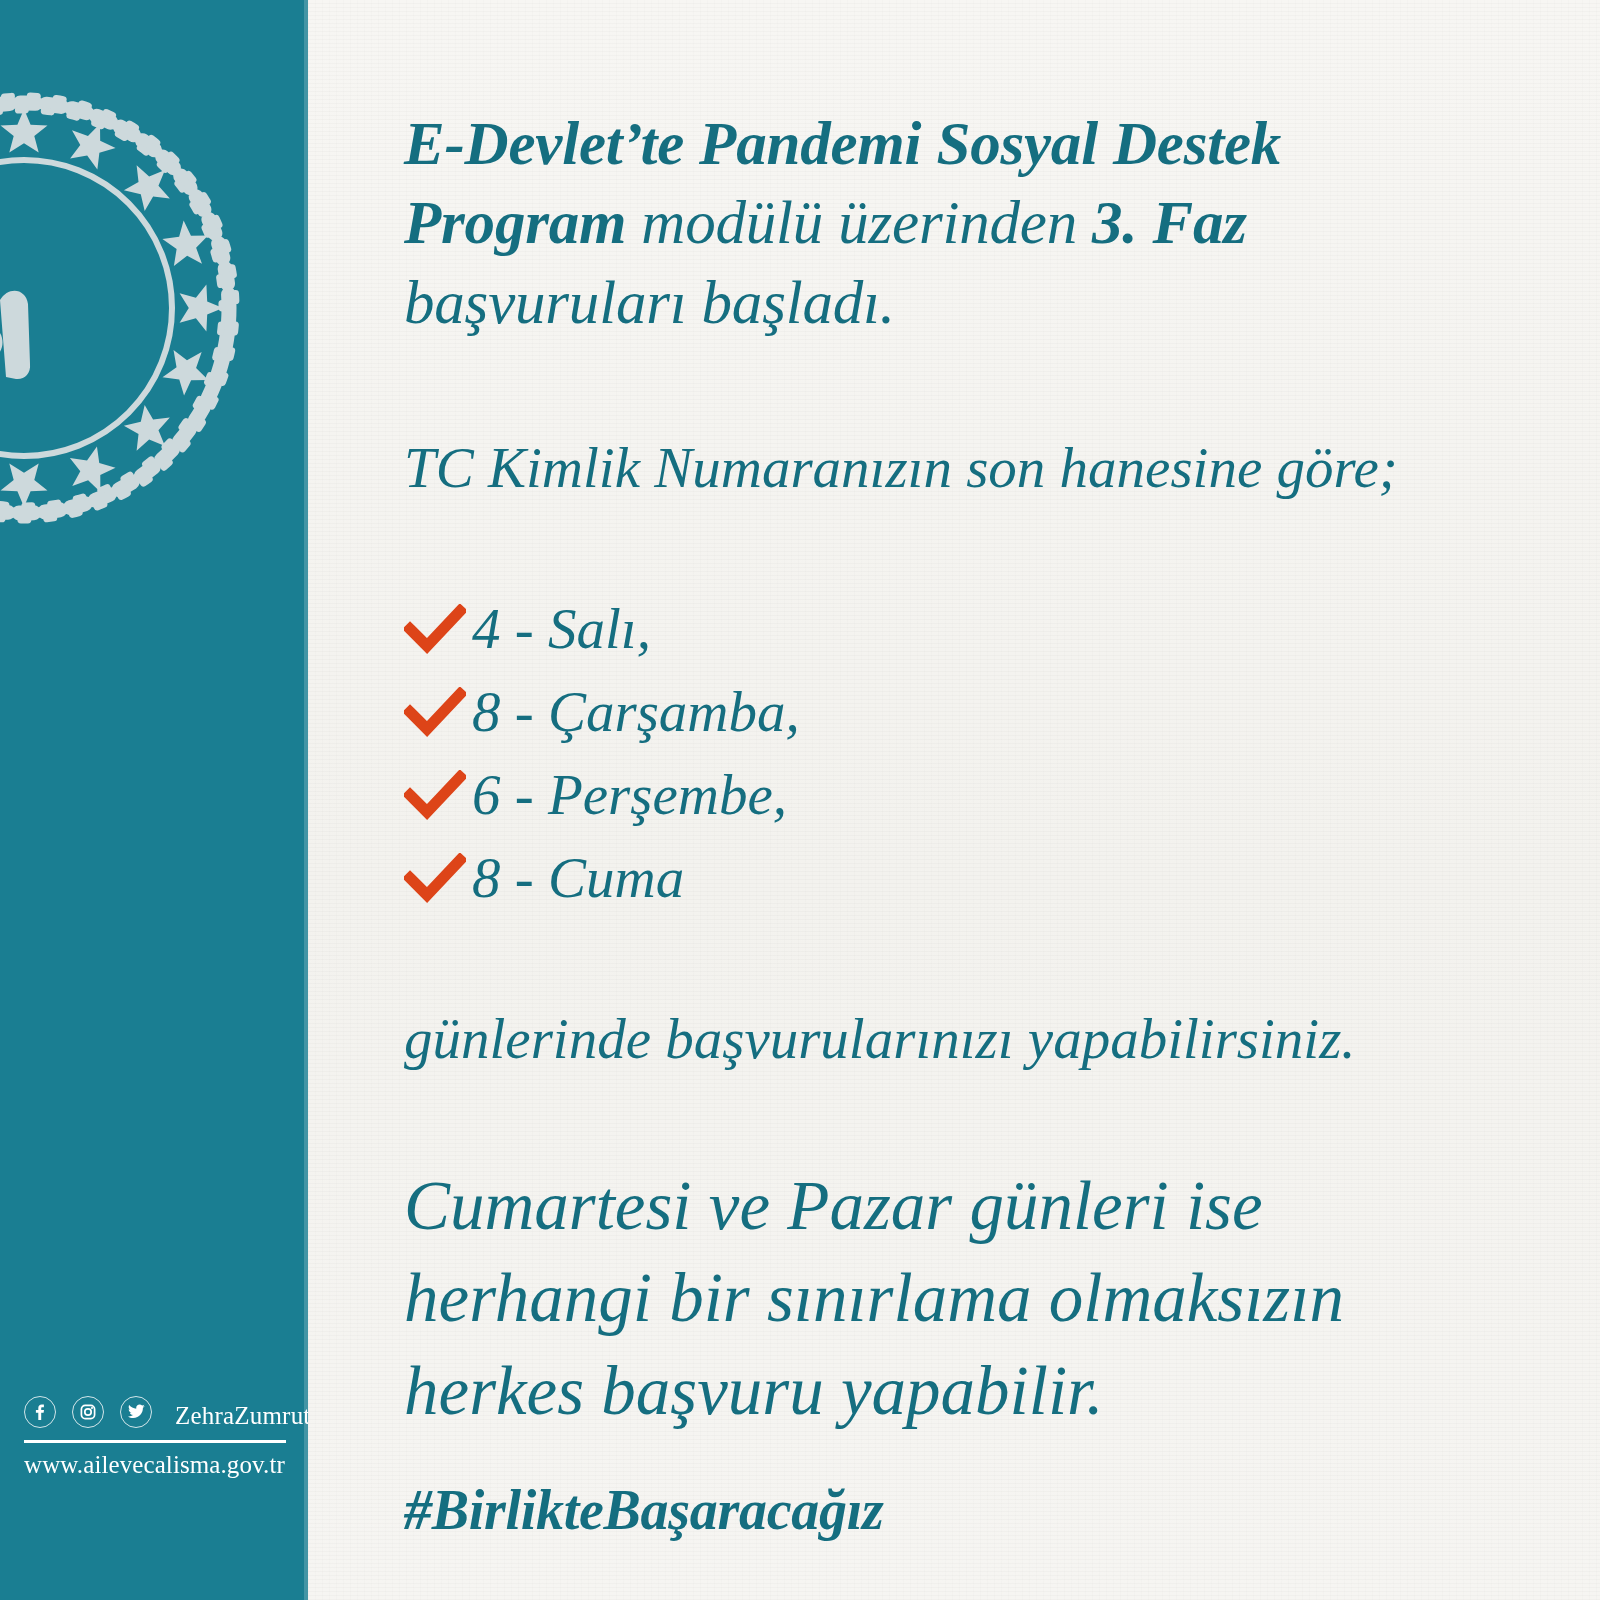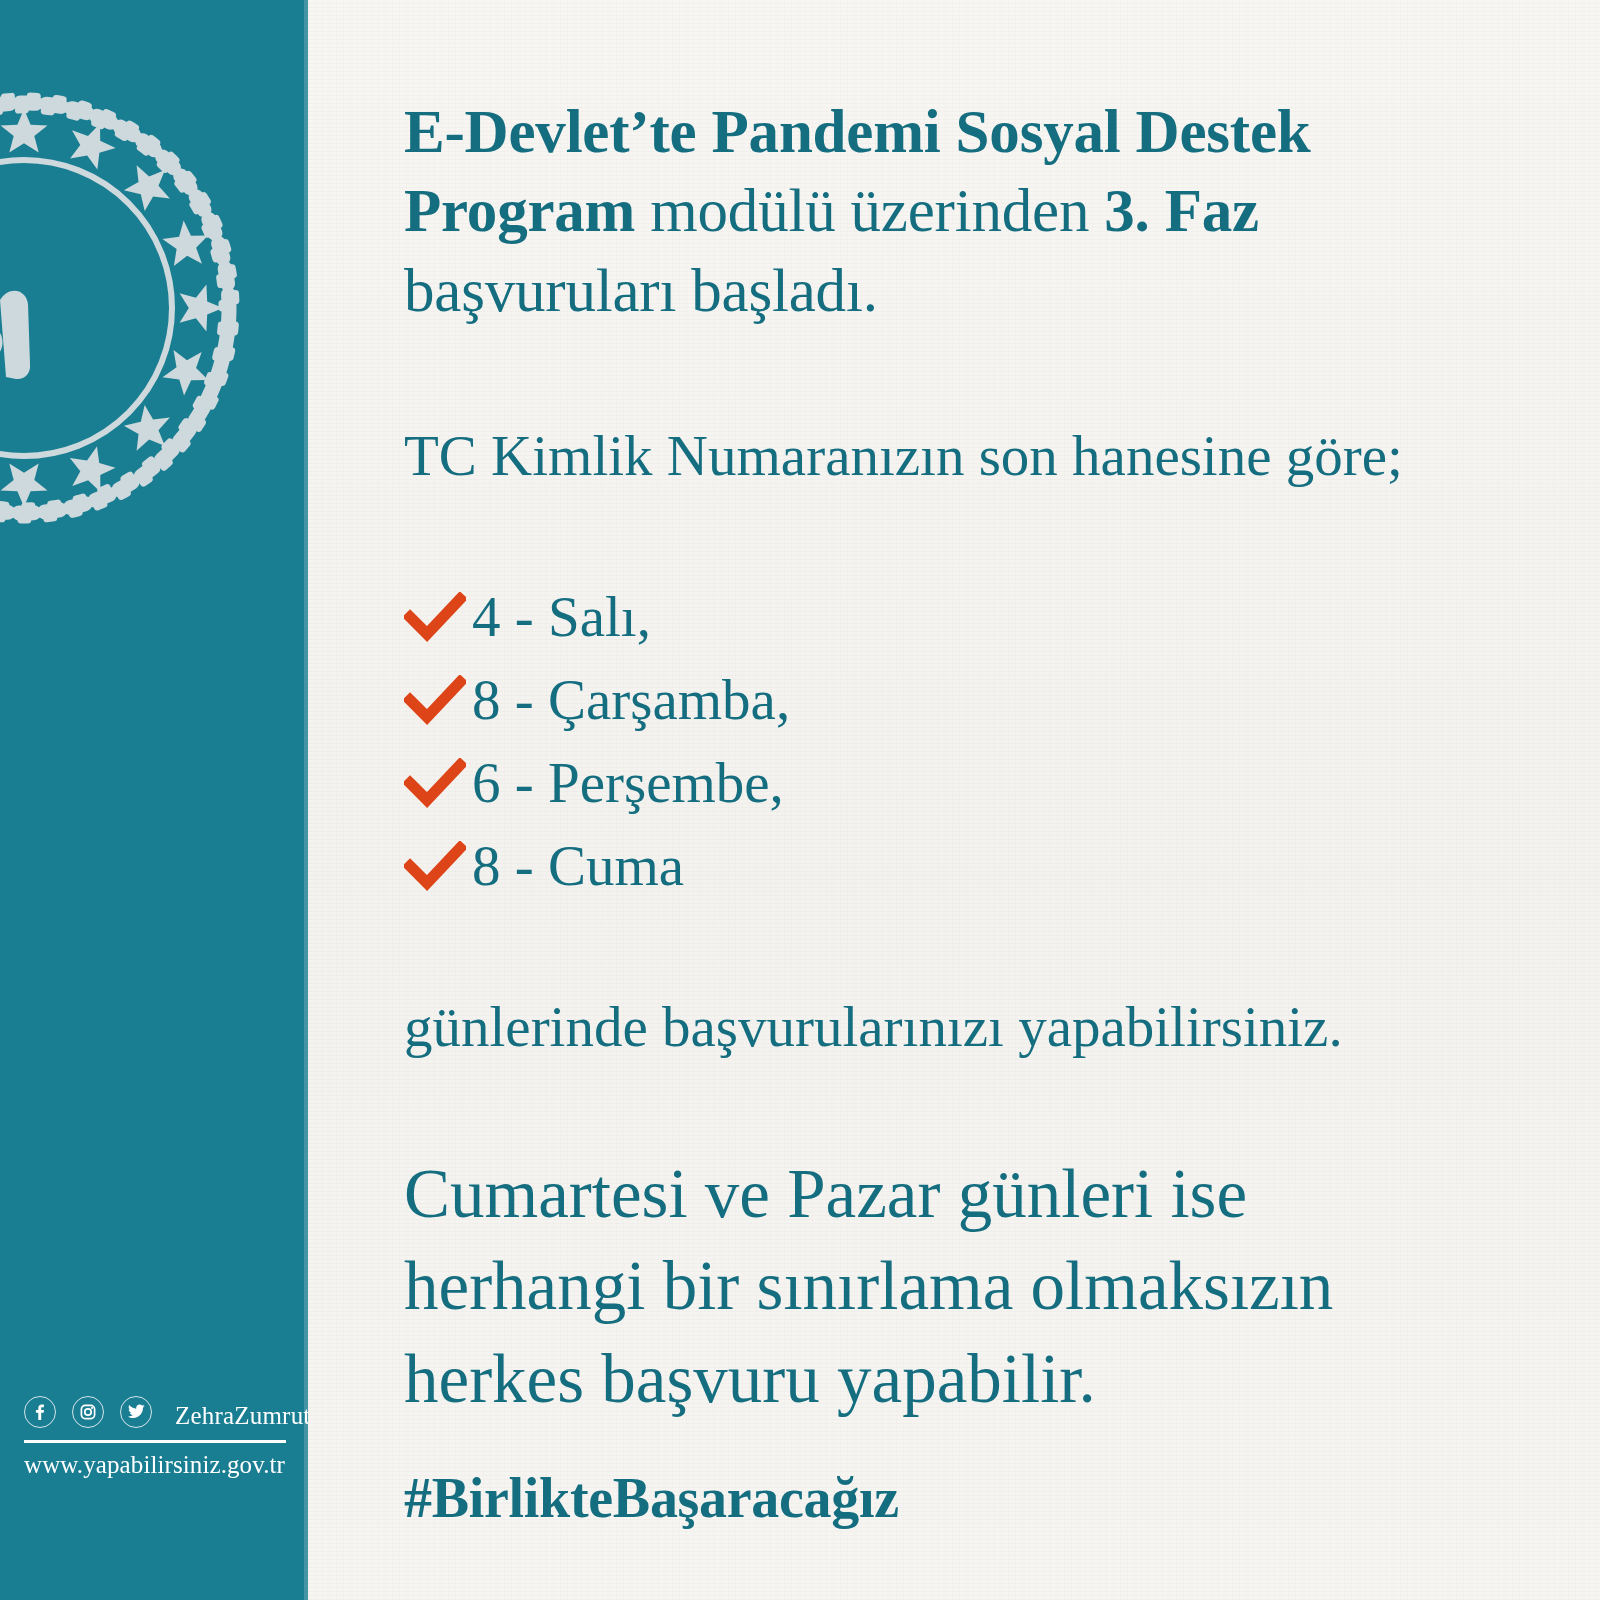--- a/index.html
+++ b/index.html
@@ -115,24 +115,25 @@
     line-height: 1.05;
     letter-spacing: 0.1px;
     white-space: nowrap;
     font-family: "Liberation Serif", "DejaVu Serif", serif;
   }
 
   
   #content {
     position: absolute;
     left: 404px;
-    top: 0;
+    top: 12px;
     width: 1120px;
     height: 1188px;
     color: #156e80;
+    font-style: italic;
   }
 
   #headline {
     position: absolute;
     top: 92px;
     left: 0;
     width: 1010px;
     font-size: 61px;
     line-height: 1.30;
     font-weight: normal;
@@ -348,21 +349,21 @@
               c6.3 0 9.7-5.2 9.7-9.7c0-0.1 0-0.3 0-0.4
               C15.7 3.4 16.3 2.8 16.8 2.1z"></path>
           </svg>
         </span>
 
         <span id="social-handle">ZehraZumrutS</span>
       </div>
 
       <div id="footer-rule"></div>
 
-      <div id="website-url">www.yapabilirsiniz.gov.tr</div>
+      <div id="website-url">www.ailevecalisma.gov.tr</div>
     </div>
 
     <div id="sidebar-edge"></div>
   </div>
 
   <div id="content">
 
     <h1 id="headline"><span class="b">E-Devlet’te Pandemi Sosyal Destek Program</span><span> modülü üzerinden </span><span class="b">3. Faz</span><span> başvuruları başladı.</span></h1>
 
     <p id="lead">TC Kimlik Numaranızın son hanesine göre;</p>

